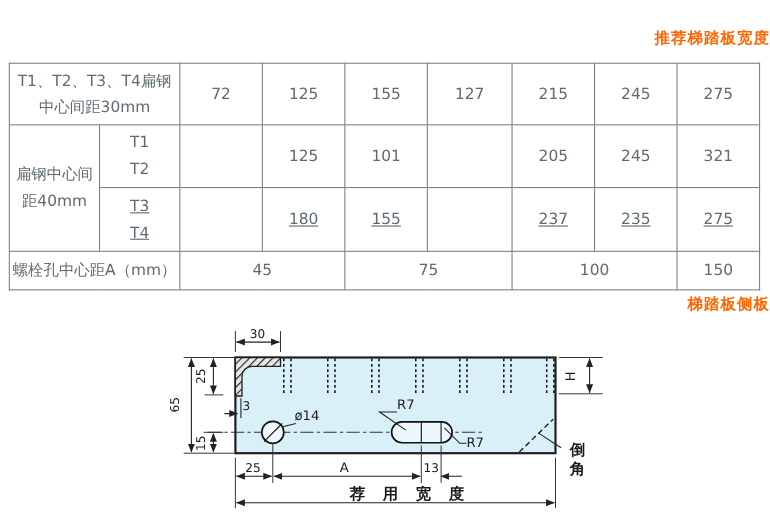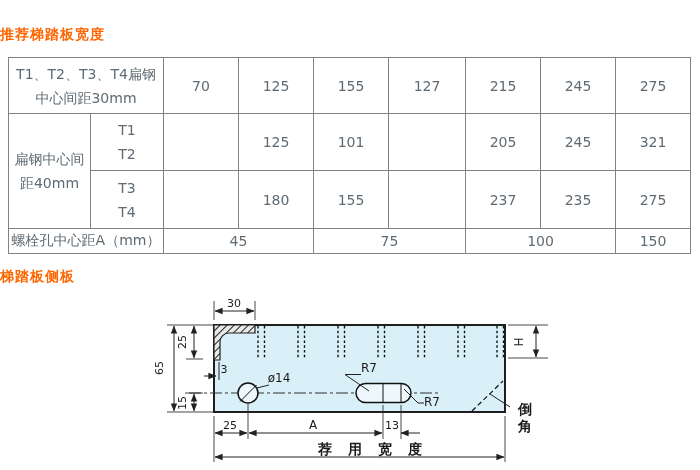--- a/index.html
+++ b/index.html
@@ -1,35 +1,35 @@
 <!DOCTYPE html>
 <html><head>
 <meta charset="utf-8">
 <style>
   html,body{margin:0;padding:0;}
   body{
     width:700px;height:470px;position:relative;background:#ffffff;
     font-family:"DejaVu Sans","Liberation Sans",sans-serif;overflow:hidden;
   }
   .sec-title{
-    position:absolute;left:0;width:700px;text-align:left;
+    position:absolute;left:0;width:700px;text-align:right;
     color:#ff6600;font-size:14px;font-weight:bold;letter-spacing:1px;
   }
   #title1{top:26px;}
   #title2{top:268px;}
   table.spec{
     position:absolute;left:8px;top:57px;width:682px;
     border-collapse:collapse;table-layout:fixed;
     font-size:14px;color:#5f6a72;
   }
   table.spec td{
     border:1px solid #828282;text-align:center;vertical-align:middle;
     padding:0;overflow:hidden;
   }
-  tr.r1{height:56px;padding-left:46px;} tr.r2{height:57px;} tr.r3{height:58px;} tr.r4{height:25px;}
+  tr.r1{height:56px;padding-left:46px;} tr.r2{height:57px;} tr.r3{height:58px;text-decoration:underline;} tr.r4{height:35px;}
   td .ln{line-height:24px;}
   td.hdr-left{text-align:left;padding-left:3px;}
   #diagram{position:absolute;left:140px;top:288px;}
   .ext{stroke:#333;stroke-width:0.9;}
   .dim{stroke:#222;stroke-width:1;}
   .ldr{stroke:#222;stroke-width:1;fill:none;}
   .dimtext{fill:#1a1a1a;font-size:11px;font-family:"DejaVu Sans","Liberation Sans",sans-serif;}
   .dimtext.md{font-size:12px;}
   .cjk{font-size:14px;font-weight:bold;}
 </style>
@@ -49,21 +49,21 @@
       <col style="width:75px">
       <col style="width:75px">
       <col style="width:75px">
   </colgroup>
   <tbody>
       <tr class="r1">
     <td colspan="2">
       <div class="ln">T1、T2、T3、T4扁钢</div>
       <div class="ln">中心间距30mm</div>
     </td>
-    <td>70</td>
+    <td>72</td>
     <td>125</td>
     <td>155</td>
     <td>127</td>
     <td>215</td>
     <td>245</td>
     <td>275</td>
   </tr>
   <tr class="r2">
     <td rowspan="2">
       <div class="ln">扁钢中心间</div>

